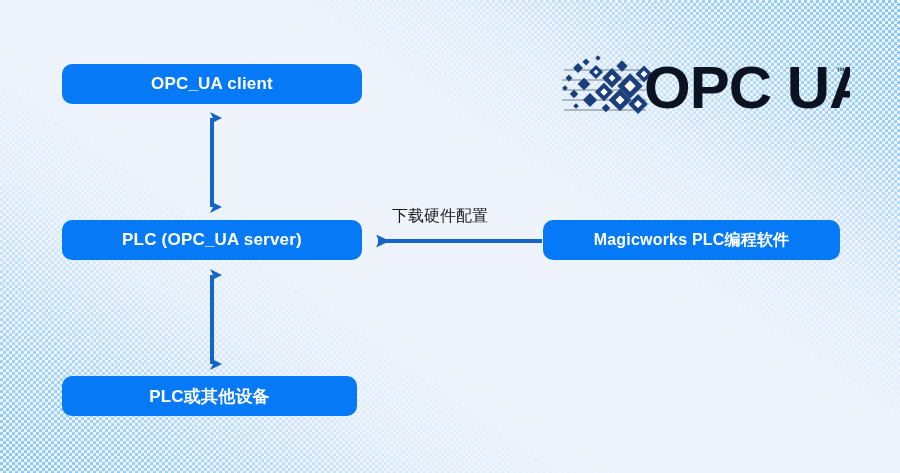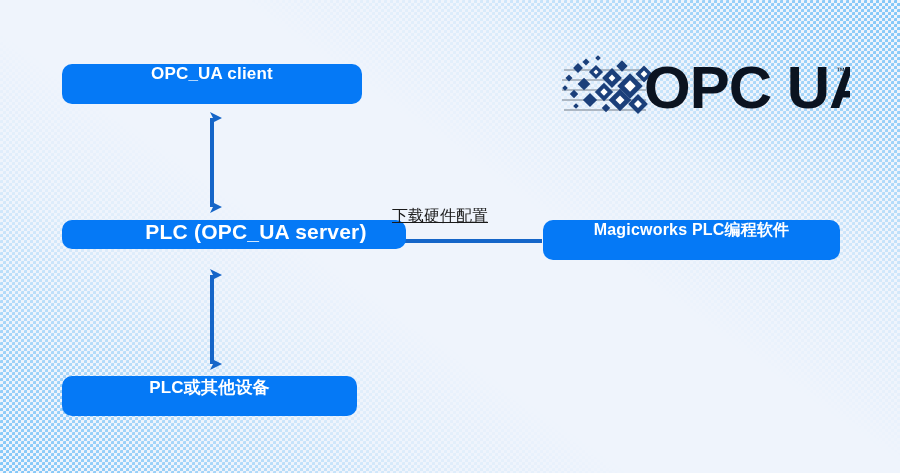--- a/index.html
+++ b/index.html
@@ -41,40 +41,41 @@
     mask-image: linear-gradient(35deg, rgba(0,0,0,0.95) 0%, rgba(0,0,0,0.72) 11%, rgba(0,0,0,0.16) 27%, rgba(0,0,0,0) 40%);
   }
 
   
   .node {
     position: absolute;
     background: #0579f6;
     border-radius: 10px;
     color: #ffffff;
     display: flex;
+    align-items: center;
     justify-content: center;
     font-weight: bold;
     letter-spacing: .2px;
     white-space: nowrap;
   }
   #node-client   { left: 62px;  top: 64px;  width: 300px; height: 40px; font-size: 17px; }
-  #node-server   { left: 62px;  top: 220px; width: 300px; height: 29px; font-size: 21px; padding-left: 44px; }
+  #node-server   { left: 62px;  top: 220px; width: 300px; height: 40px; font-size: 17px; }
   #node-device   { left: 62px;  top: 376px; width: 295px; height: 40px; font-size: 17px; }
   #node-software { left: 543px; top: 220px; width: 297px; height: 40px; font-size: 16px; }
 
   
   .conn-label {
     position: absolute;
     color: #1a1a1a;
     font-size: 17px;
     white-space: nowrap;
   }
   #label-opcua    { left: 228px; top: 150px; }
   #label-fieldbus { left: 238px; top: 311px; }
-  #label-download { left: 392px; top: 206px; font-size: 16px; text-decoration: underline; }
+  #label-download { left: 392px; top: 206px; font-size: 16px; }
 
   
   #connectors {
     position: absolute;
     left: 0; top: 0;
     width: 900px; height: 473px;
     pointer-events: none;
   }
 
   

